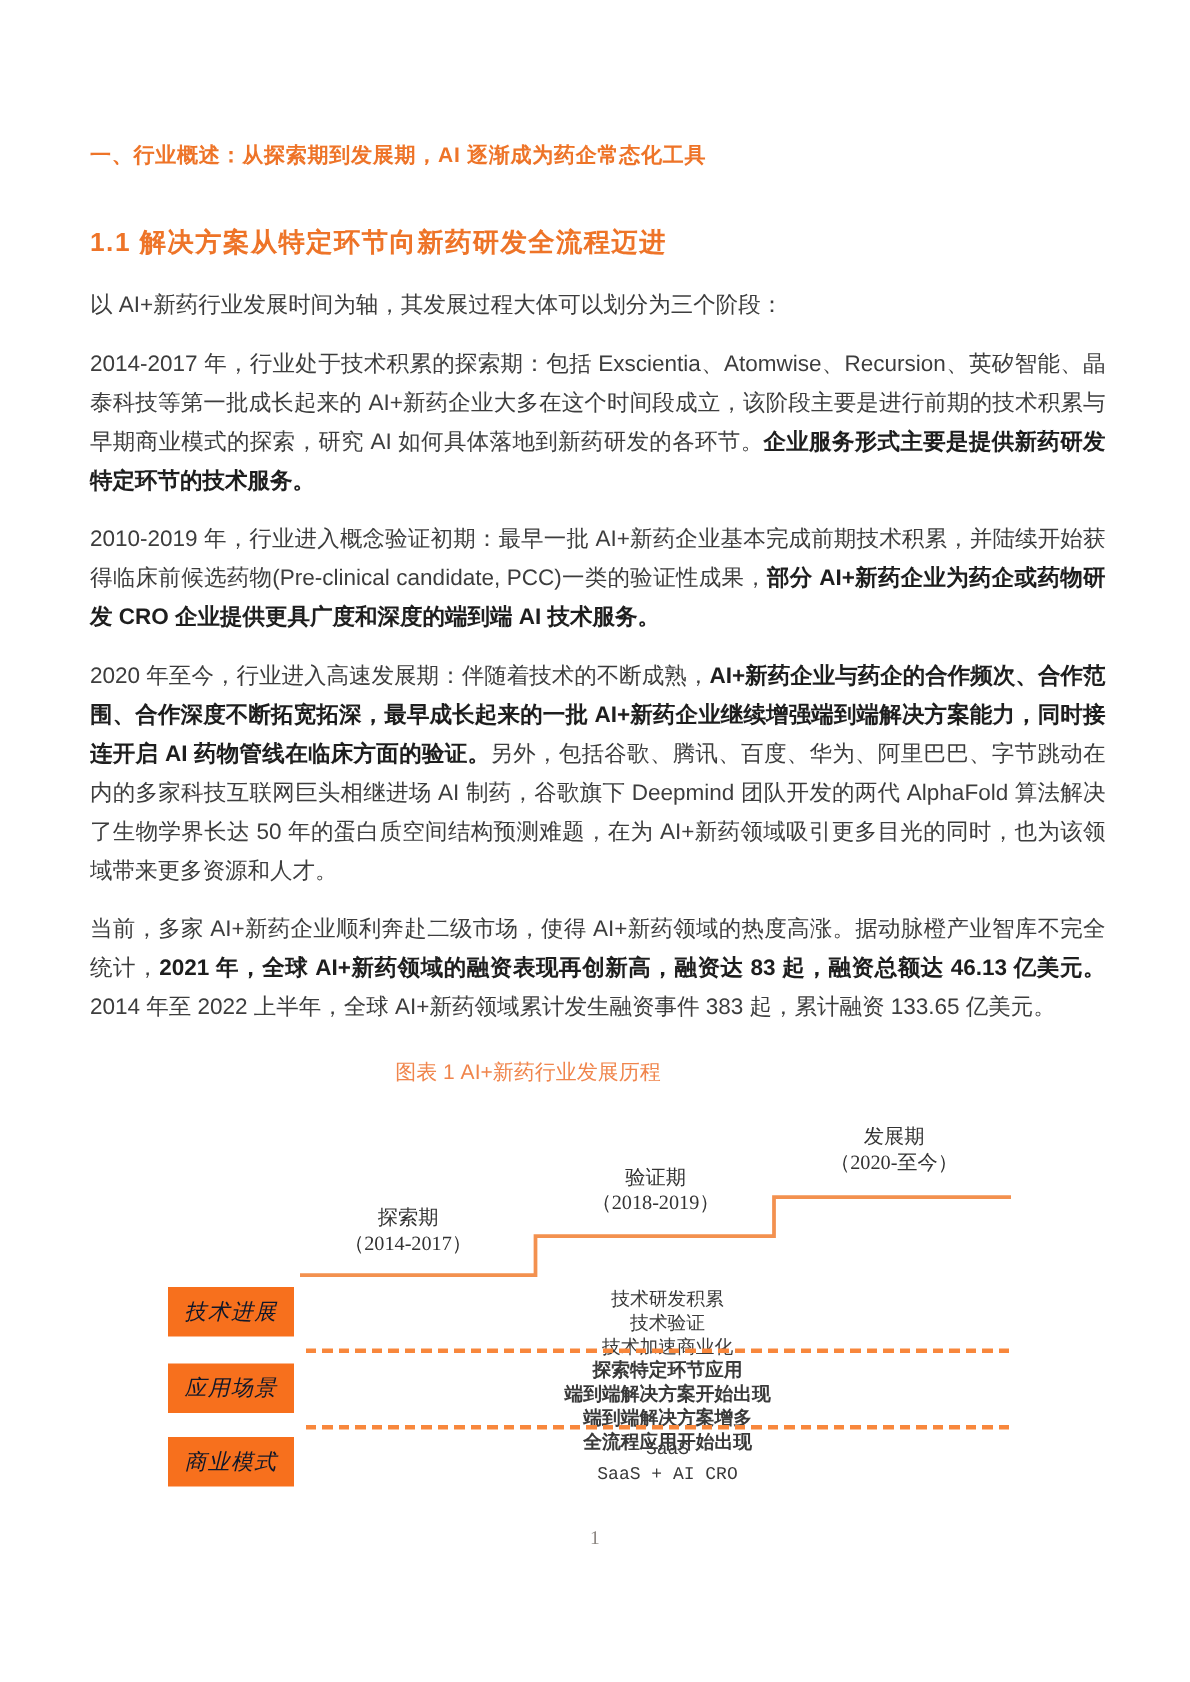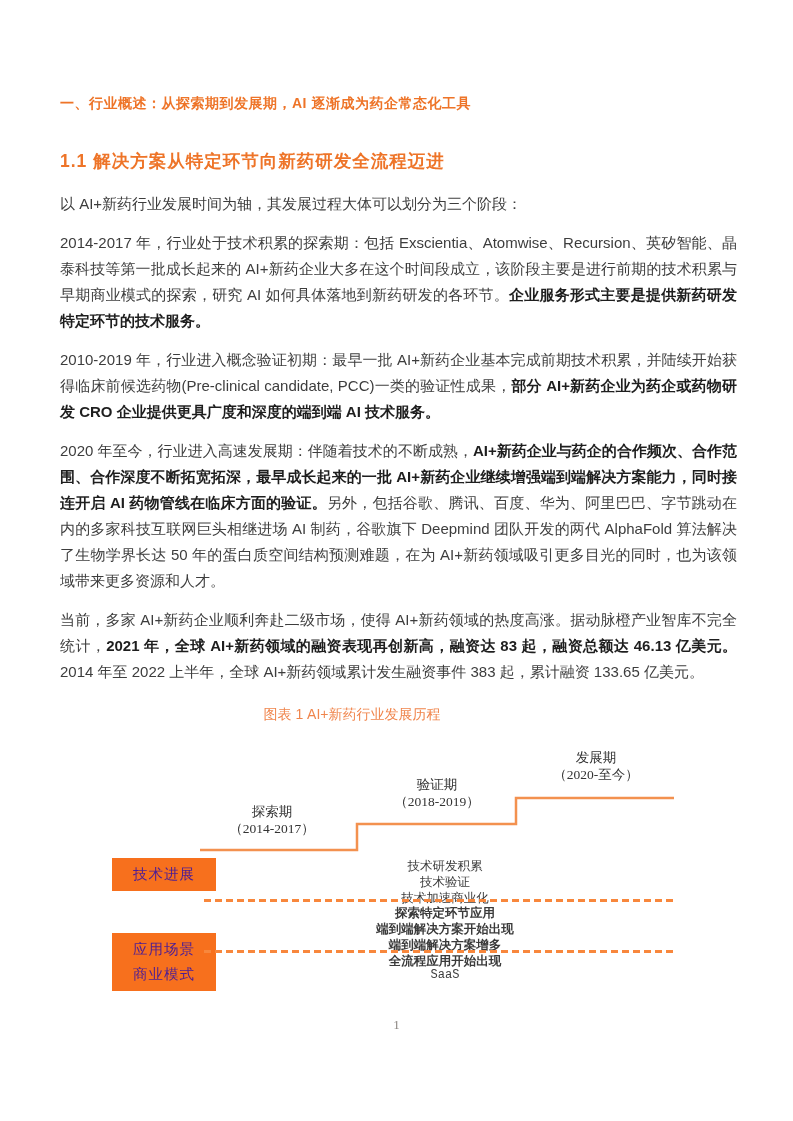--- a/index.html
+++ b/index.html
@@ -48,29 +48,29 @@
     text-align: center;
     font-family: "Liberation Serif", "DejaVu Serif", serif;
     font-size: 13.5px; color: #333333; line-height: 17px;
     white-space: pre-line;
   }
   .stage-1 { left: 187px; top: 803px; }
   .stage-2 { left: 352px; top: 776px; }
   .stage-3 { left: 511px; top: 749px; }
   .row-box {
     position: absolute;
-    left: 112px; width: 104px; height: 33px;
+    left: 112px; width: 84px; height: 33px;
     background: #F7701D;
-    color: #4c1d95;
+    color: #0f172a;
     font-family: "Liberation Serif", "DejaVu Serif", serif;
     font-size: 14.5px; letter-spacing: 1px;
-    display: flex; align-items: center; justify-content: center;
+    display: flex; align-items: center; justify-content: center; font-style: italic;
   }
   .row-box-1 { top: 858px; }
-  .row-box-2 { top: 909px; margin-top: 24px; }
+  .row-box-2 { top: 909px; }
   .row-box-3 { top: 958px; }
   .row-cells {
     position: absolute;
     left: 204px; width: 482px;
     display: flex;
     flex-direction: column;
   }
   .row-cells-1 { top: 858px; height: 33px; }
   .row-cells-2 { top: 905px; height: 41px; font-weight: bold; }
   .row-cells-3 { top: 958px; height: 33px; align-items: center; }
@@ -145,17 +145,18 @@
     <div class="cell">端到端解决方案开始出现</div>
     <div class="cell">端到端解决方案增多
 全流程应用开始出现</div>
   </div>
 
   <div class="dashed dashed-2"></div>
 
   <div class="row-box row-box-3">商业模式</div>
   <div class="row-cells row-cells-3">
     <div class="cell">SaaS</div>
+    <div class="cell">SaaS + AI CRO</div>
   </div>
 
   <div class="page-number">1</div>
 
 </div>
 
 </body></html>

